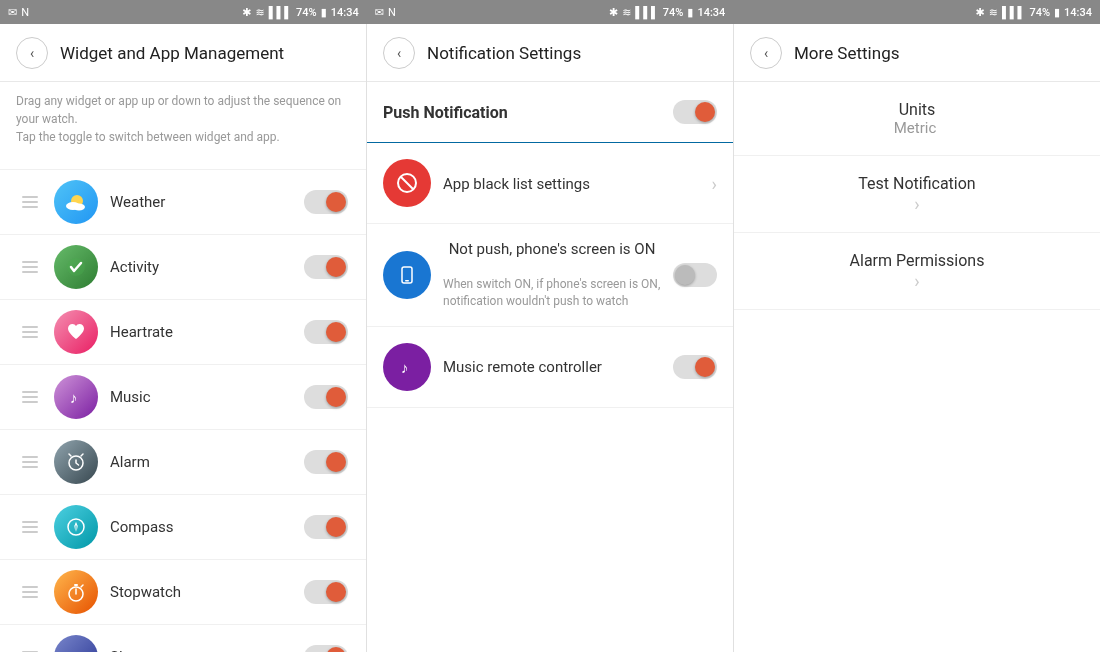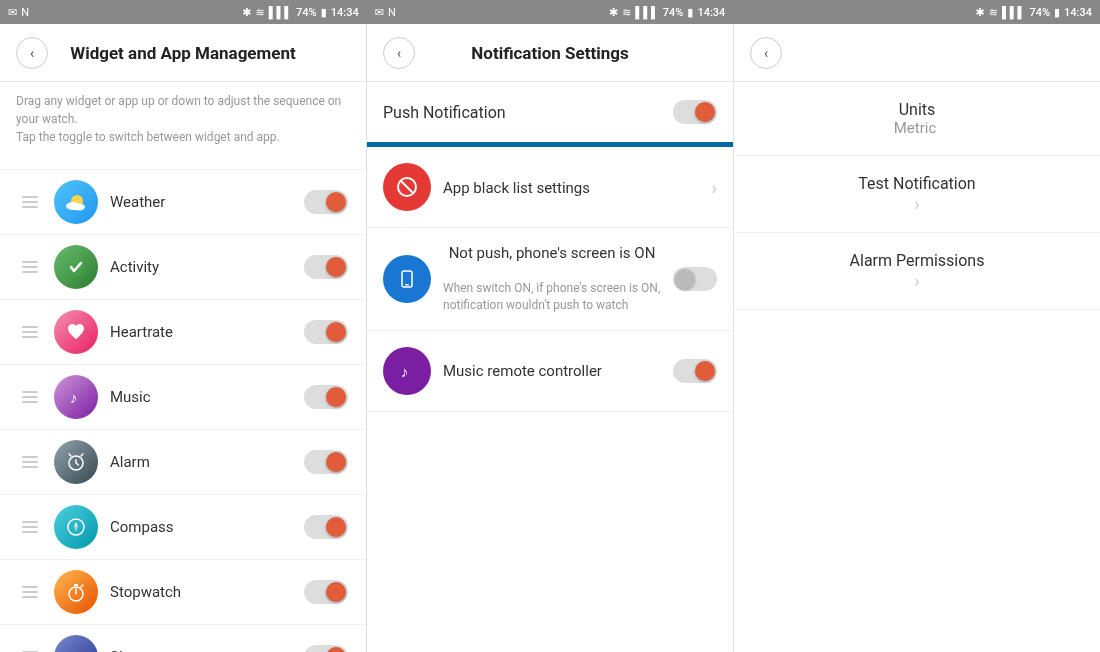--- a/index.html
+++ b/index.html
@@ -70,24 +70,24 @@
       flex-shrink: 0;
     }
     .back-arrow {
       font-size: 14px;
       color: #555;
       line-height: 1;
     }
 
     .panel-title {
       font-size: 17px;
-      font-weight: 700;
+      font-weight: 400;
       color: #222;
       flex: 1;
-      text-align: center;
+      text-align: left;
       margin-right: 44px;
     }
 
     .panel-content {
       flex: 1;
       overflow-y: auto;
       padding: 0;
     }
 
     
@@ -238,21 +238,22 @@
     .settings-chevron {
       font-size: 18px;
       color: #ccc;
     }
 
     
     .push-row {
       display: flex;
       align-items: center;
       padding: 18px 16px;
-      border-bottom: 5px solid #0369a1;
+      border-bottom: 1px solid #0369a1;
+      font-weight: bold;
     }
     .push-label {
       flex: 1;
       font-size: 16px;
       color: #333;
     }
 
     
     .bg-blue-gradient { background: linear-gradient(135deg, #4fc3f7, #2196f3); }
     .bg-green { background: linear-gradient(135deg, #66bb6a, #2e7d32); }
@@ -529,20 +530,21 @@
       </div>
 
     </div>
   </div>
 
   <div class="panel" style="flex:1; border-right:none;">
     <div class="panel-header">
       <div class="back-btn">
         <span class="back-arrow">‹</span>
       </div>
+      <span class="panel-title">More Settings</span>
     </div>
     <div class="panel-content">
 
       <div class="settings-row">
         <span class="settings-row-label">Units</span>
         <span class="settings-row-value">Metric</span>
       </div>
 
       <div class="settings-row">
         <span class="settings-row-label">Test Notification</span>

